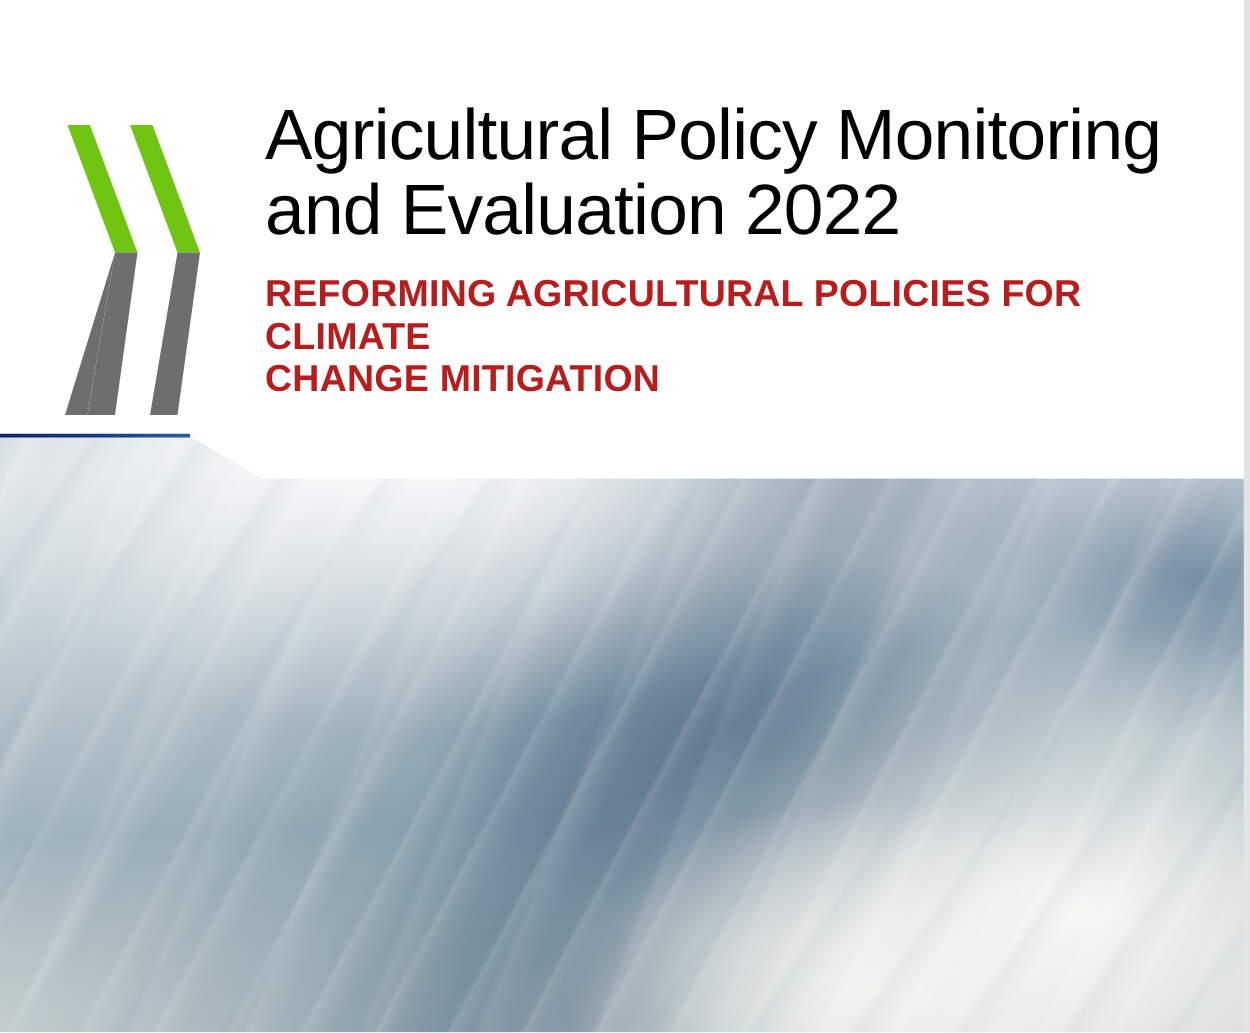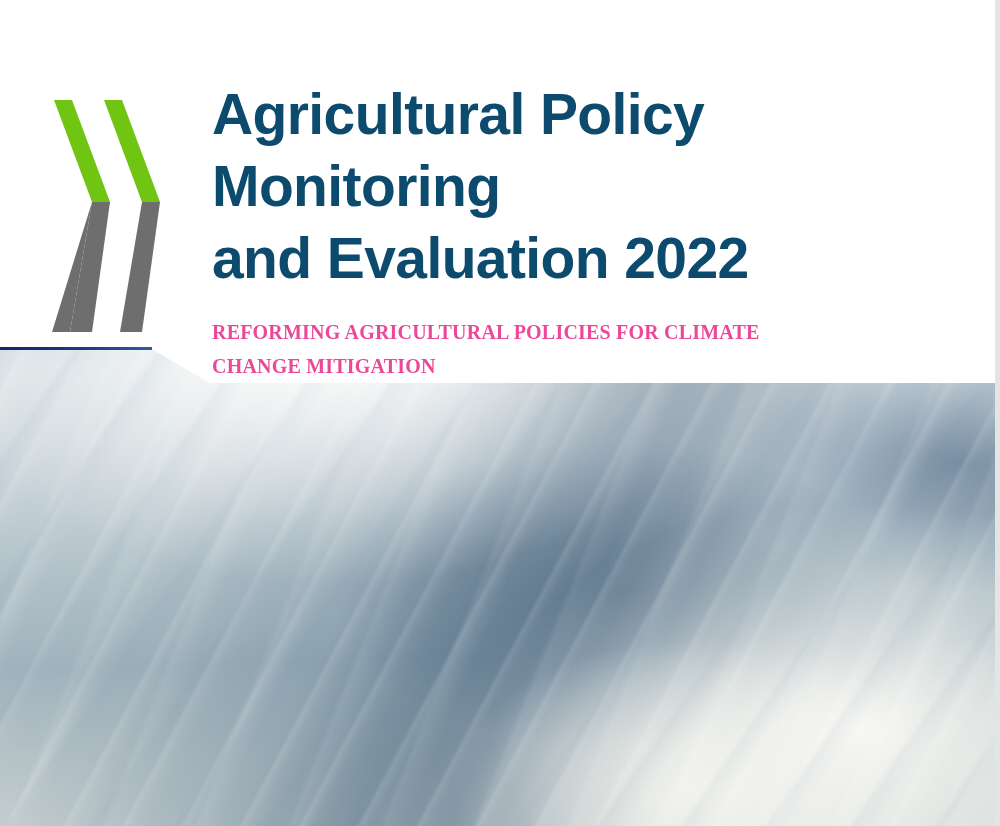--- a/index.html
+++ b/index.html
@@ -188,37 +188,37 @@
 
   
   .title-block{
     position:absolute;
     left:212px; top:78px;
     width:770px;
   }
   .main-title{
     margin:0;
     font-size:57px;
-    line-height:72px;
-    font-weight:700;
+    line-height:60px;
+    font-weight:400;
     letter-spacing:-0.6px;
-    color:#0c4a6e;
+    color:#000000;
     font-family:"Liberation Sans","DejaVu Sans",sans-serif;
     white-space:pre-line;
   }
   .sub-title{
     margin:0;
     padding-top:21px;
-    font-size:20px;
+    font-size:30px;
     line-height:34px;
     font-weight:700;
     letter-spacing:.2px;
-    color:#ec4899;
+    color:#b91c1c;
     text-transform:uppercase;
-    font-family:Liberation Serif, serif;
+    font-family:Liberation Sans, sans-serif;
     white-space:pre-line;
   }
 </style>
 </head>
 <body>
 
 <div id="cover">
 
   <div class="photo">
     <div class="layer sky-base"></div>

